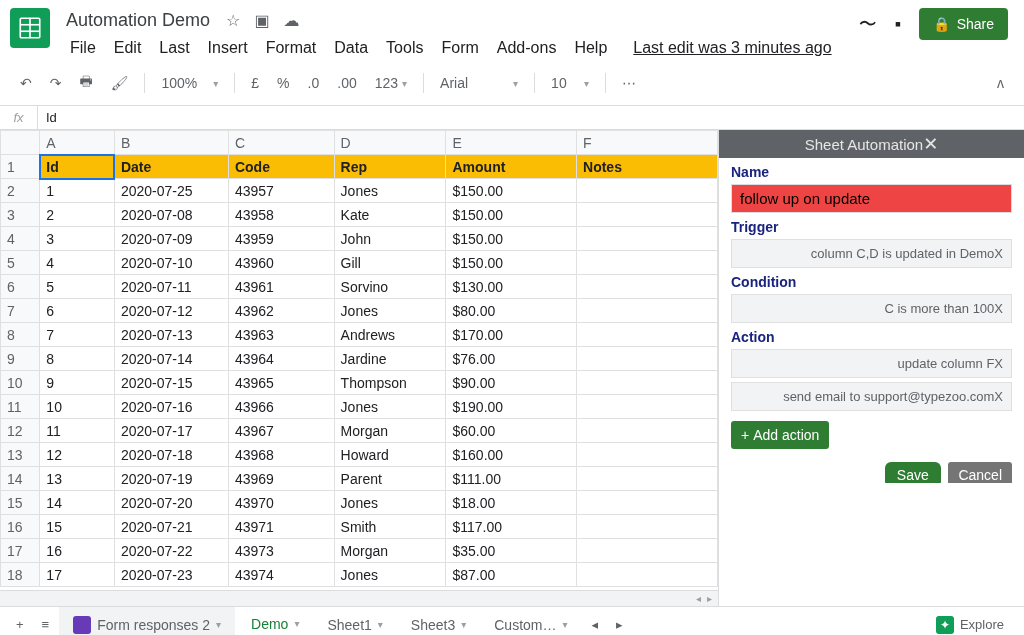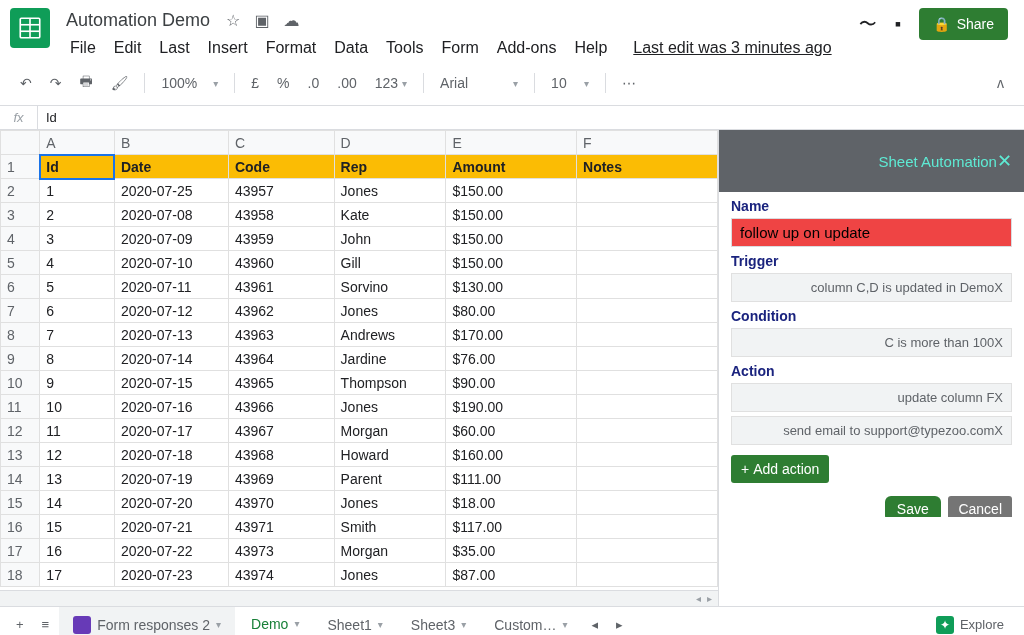--- a/index.html
+++ b/index.html
@@ -38,21 +38,21 @@
   .grid { border-collapse: collapse; table-layout: fixed; }
   .grid th, .grid td { border: 1px solid #e0e0e0; padding: 2px 6px; text-align: left; font-size: 14px; height: 24px; overflow: hidden; white-space: nowrap; }
   .col-head { background: #f8f9fa; color: #5f6368; text-align: center; font-weight: normal; font-size: 11px; }
   .row-head { background: #f8f9fa; color: #5f6368; text-align: center; font-weight: normal; font-size: 11px; width: 38px; }
   .hdr-row td { background: #fbbc04; font-weight: bold; }
   .active-cell { outline: 2px solid #1a73e8; outline-offset: -1px; }
   .hscroll { border-top: 1px solid #dadce0; height: 16px; background: #f1f3f4; display: flex; justify-content: flex-end; align-items: center; gap: 6px; padding-right: 6px; margin-top: auto; }
   
   
   .sidebar { width: 306px; border-left: 1px solid #dadce0; display: flex; flex-direction: column; }
-  .sb-title { background: #5f6368; color: #5eead4; padding: 20px 12px; display: flex; align-items: center; justify-content: flex-end; font-weight: 500; font-size: 15px; }
+  .sb-title { background: #5f6368; color: #e5e5e5; padding: 3px 12px; display: flex; align-items: center; justify-content: center; font-weight: 500; font-size: 15px; }
   .sb-body { padding: 0 12px; overflow: auto; }
   .sb-label { color: #1a237e; font-weight: bold; font-size: 14px; margin: 6px 0 4px; }
   .sb-input { width: 100%; border: 1px solid #dadce0; padding: 5px 8px; font-size: 15px; background: #ef4444; }
   .sb-chip { background: #f1f3f4; border: 1px solid #e0e0e0; padding: 6px 8px; display: flex; justify-content: flex-end; align-items: center; color: #5f6368; font-size: 13px; margin-bottom: 4px; }
   .sb-chip .x { color: #5f6368; cursor: pointer; }
   .add-action { background: #2e7d32; color: #fff; border-radius: 3px; padding: 6px 10px; display: inline-flex; align-items: center; gap: 4px; margin-top: 6px; font-size: 14px; }
   .sb-buttons { text-align: right; margin-top: 18px; }
   .btn-save { background: #2e7d32; color: #fff; border-radius: 6px; padding: 5px 12px; margin-right: 4px; font-size: 14px; }
   .btn-cancel { background: #757575; color: #fff; border-radius: 3px; padding: 5px 10px; font-size: 14px; }
   

